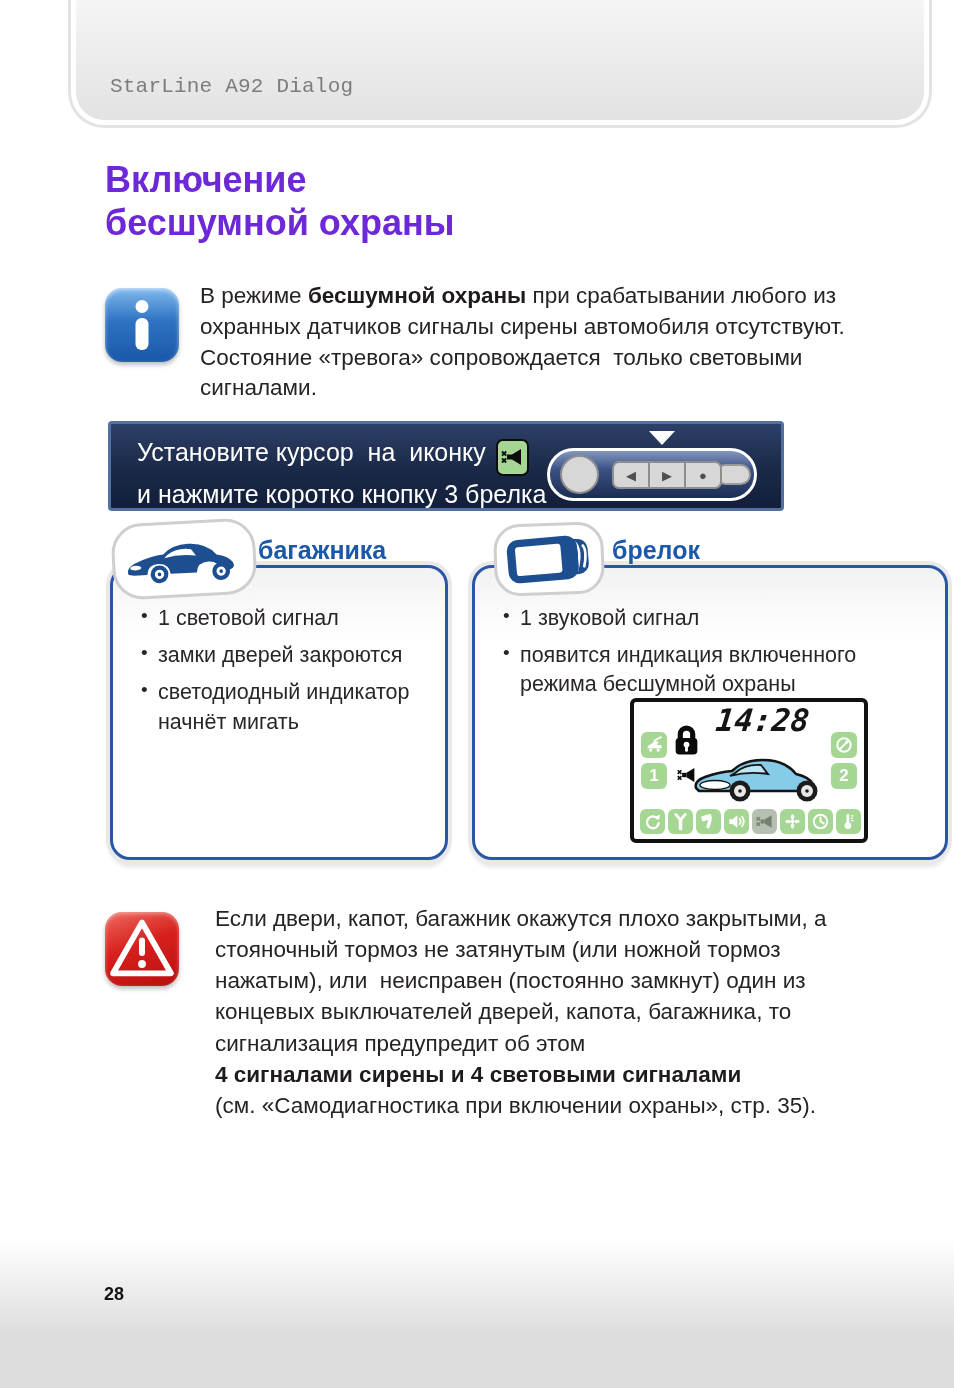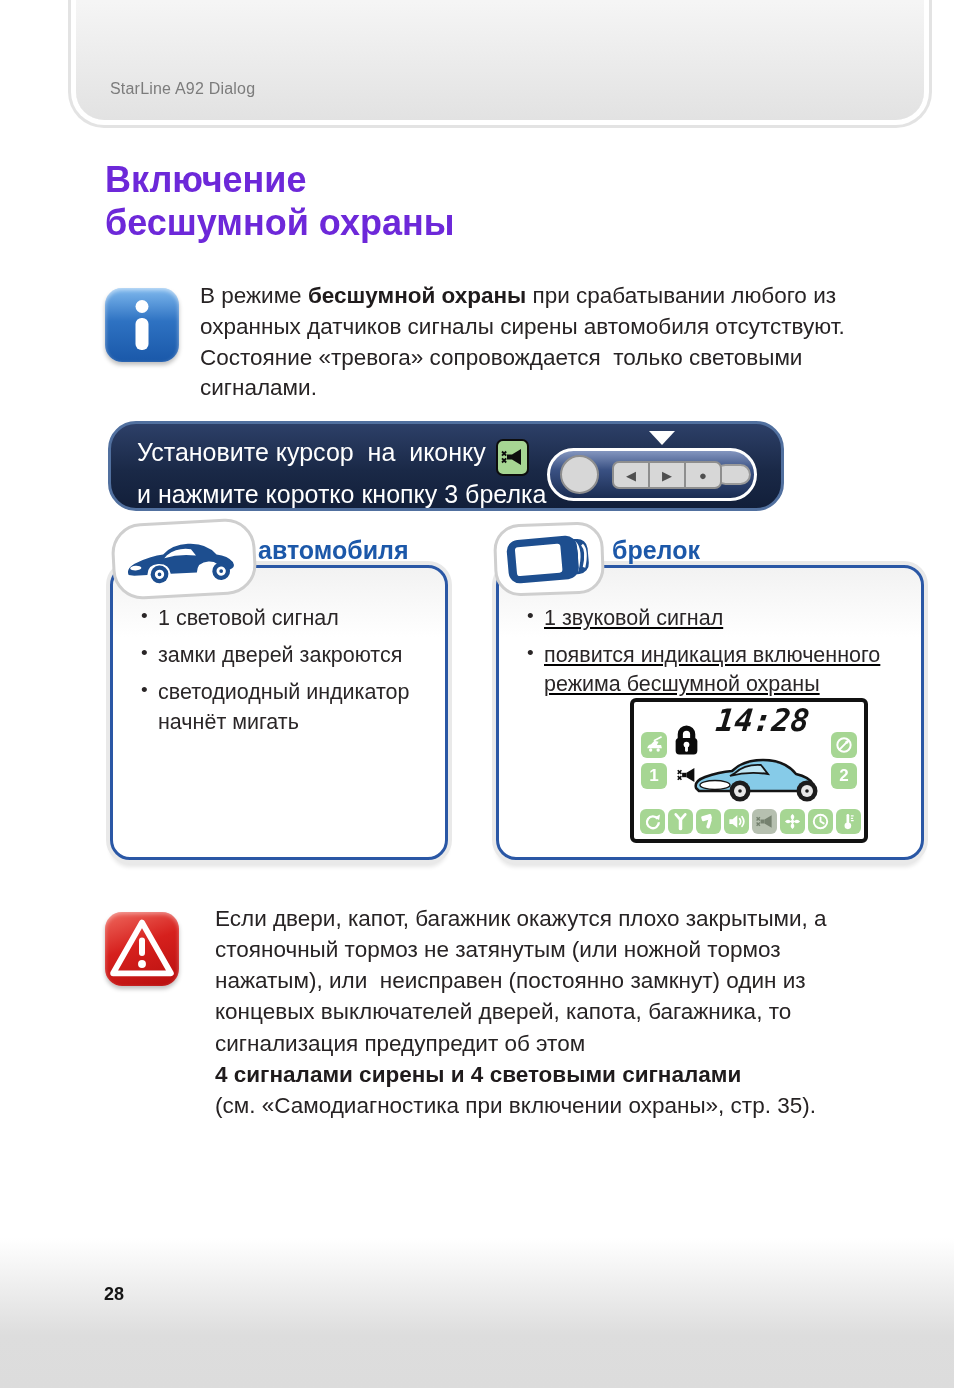--- a/index.html
+++ b/index.html
@@ -8,40 +8,40 @@
     font-family:"Liberation Sans",sans-serif;overflow:hidden;
     -webkit-font-smoothing:antialiased;
   }
   
   .footer-fade{position:absolute;left:0;bottom:0;width:954px;height:150px;
     background:linear-gradient(180deg,rgba(222,222,222,0) 0%,#dddddd 65%,#dcdcdc 100%);}
   
   .header-card{position:absolute;left:76px;top:-62px;width:848px;height:182px;
     border-radius:28px;background:linear-gradient(180deg,#f5f5f5 35%,#e2e2e2 100%);
     box-shadow:0 0 0 5px #ffffff,0 0 0 8px #e3e3e3;}
-  .header-title{position:absolute;left:34px;bottom:22px;font-size:16px;color:#7c7c7c;letter-spacing:.2px;}
+  .header-title{position:absolute;left:34px;bottom:22px;font-size:21px;color:#7c7c7c;letter-spacing:.2px;font-family:Liberation Mono, monospace;}
   
   .page-title{position:absolute;left:105px;top:158px;margin:0;font-size:36px;font-weight:bold;
     color:#6d28d9;line-height:1.2;}
   
   .note-tile{position:absolute;width:74px;height:74px;border-radius:17px;}
   .info-tile{left:105px;top:288px;
     background:linear-gradient(180deg,#7fb9ee 0%,#2e72c2 45%,#1a58a9 100%);
     box-shadow:inset 0 2px 4px rgba(255,255,255,.55),0 3px 4px rgba(0,0,0,.25);}
   .i-dot{position:absolute;left:50%;top:12px;transform:translateX(-50%);width:13px;height:13px;border-radius:50%;background:#fff;}
   .i-stem{position:absolute;left:50%;top:30px;transform:translateX(-50%);width:13px;height:32px;border-radius:6px;background:#fff;}
   .warn-tile{left:105px;top:912px;
     background:linear-gradient(160deg,#ef6a5f 0%,#d6201d 45%,#b80f0f 100%);
     box-shadow:inset 0 2px 4px rgba(255,255,255,.4),0 3px 4px rgba(0,0,0,.25);}
   .note-text{position:absolute;font-size:22.5px;line-height:1.37;color:#272324;white-space:pre-wrap;}
   .info-text{left:200px;top:281px;width:700px;}
   .warn-text{left:215px;top:903px;width:665px;line-height:1.385;}
   .note-text b,.note-text strong{font-weight:bold;color:#1f1b1c;}
   
-  .instruction-box{position:absolute;left:108px;top:421px;width:676px;height:90px;border-radius:28px;
+  .instruction-box{position:absolute;left:108px;top:421px;width:676px;height:90px;border-radius:4px;
     box-sizing:border-box;border:3px solid #51709f;
     background:linear-gradient(180deg,#2d4068 0%,#1a2947 55%,#121f3a 100%);}
   .instr-lines{position:absolute;left:26px;top:10px;color:#ffffff;font-size:25px;line-height:1.44;white-space:pre-wrap;}
   .silent-chip{display:inline-block;vertical-align:-9px;width:33px;height:37px;background:#a6d693;
     border:2px solid #0d0d0d;border-radius:7px;margin-left:10px;box-sizing:border-box;
     display:inline-flex;align-items:center;justify-content:center;}
   .remote{position:absolute;right:12px;top:4px;width:222px;height:80px;}
   .remote-pointer{position:absolute;left:102px;top:3px;width:0;height:0;
     border-left:13px solid transparent;border-right:13px solid transparent;border-top:14px solid #fff;}
   .remote-capsule{position:absolute;left:0;top:20px;width:210px;height:53px;border-radius:27px;
@@ -61,21 +61,21 @@
     align-items:center;justify-content:center;z-index:3;box-sizing:border-box;}
   .car-blob{left:112px;top:521px;width:144px;height:76px;border-radius:30px;transform:rotate(-3deg);}
   .fob-blob{left:494px;top:523px;width:110px;height:72px;border-radius:26px;transform:rotate(-2deg);}
   .col-label{position:absolute;font-size:25px;font-weight:bold;color:#1c58a9;z-index:3;}
   .car-label{left:258px;top:536px;}
   .fob-label{left:612px;top:536px;}
   .panel{position:absolute;top:565px;height:295px;border-radius:20px;box-sizing:border-box;
     border:3px solid #2a57a5;background:linear-gradient(180deg,#f2f2f2 0%,#ffffff 24%);
     box-shadow:0 0 0 4px #e9e9e9,0 7px 4px rgba(0,0,0,.10);}
   .panel-left{left:110px;width:338px;}
-  .panel-right{left:496px;width:428px;text-decoration:underline;}
+  .panel-right{left:472px;width:476px;}
   .bullets{margin:36px 8px 0 0;padding:0 16px 0 26px;list-style:none;
     font-size:21.5px;line-height:1.36;color:#2a2627;}
   .bullets li{position:relative;padding-left:19px;margin-bottom:8px;}
   .bullets li::before{content:"•";position:absolute;left:2px;top:-1px;font-size:19px;color:#2a2627;}
   
   .lcd{position:absolute;left:630px;top:698px;width:238px;height:145px;background:#fff;
     border:4px solid #111;border-radius:6px;box-sizing:border-box;z-index:2;}
   .lcd-time{position:absolute;left:82px;top:0px;font-family:"DejaVu Sans Mono",monospace;
     font-weight:bold;font-style:italic;font-size:31px;color:#141414;transform:skewX(-6deg);}
   .lcd-icon{position:absolute;width:26px;height:26px;border-radius:6px;background:#a6d693;
@@ -138,21 +138,21 @@
     <path d="M48 26q12-8 26-5l5 7q-18-3-34 1z" fill="#ffffff"></path>
     <ellipse cx="14" cy="38" rx="6" ry="2.5" fill="#ffffff"></ellipse>
     <circle cx="39" cy="46" r="9.5" fill="#1d4e8f"></circle>
       <circle cx="39" cy="46" r="5" fill="#ffffff"></circle>
       <circle cx="39" cy="46" r="2" fill="#1d4e8f"></circle>
     <circle cx="105" cy="46" r="9.5" fill="#1d4e8f"></circle>
       <circle cx="105" cy="46" r="5" fill="#ffffff"></circle>
       <circle cx="105" cy="46" r="2" fill="#1d4e8f"></circle>
   </svg>
 </div>
-<div class="col-label car-label">автомобиля</div>
+<div class="col-label car-label">багажника</div>
 
 <div class="badge fob-blob">
   <svg width="92" height="58" viewBox="0 0 88 56">
     <g transform="rotate(-3 44 28)">
       <rect x="60" y="11" width="22" height="34" rx="10" fill="#1d4e8f"></rect>
       <path d="M70 14q7 8 0 28M77 17q5 6 0 22" stroke="#ffffff" stroke-width="2.5" fill="none"></path>
       <rect x="4" y="7" width="68" height="42" rx="11" fill="#1d4e8f"></rect>
       <rect x="12" y="14" width="44" height="28" rx="3" fill="#ffffff"></rect>
     </g>
   </svg>

